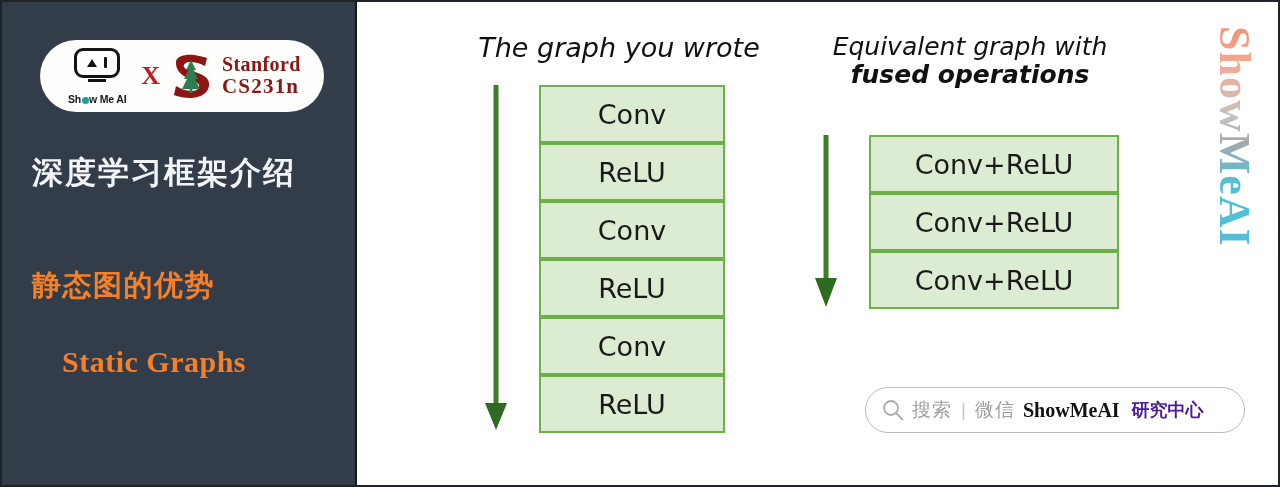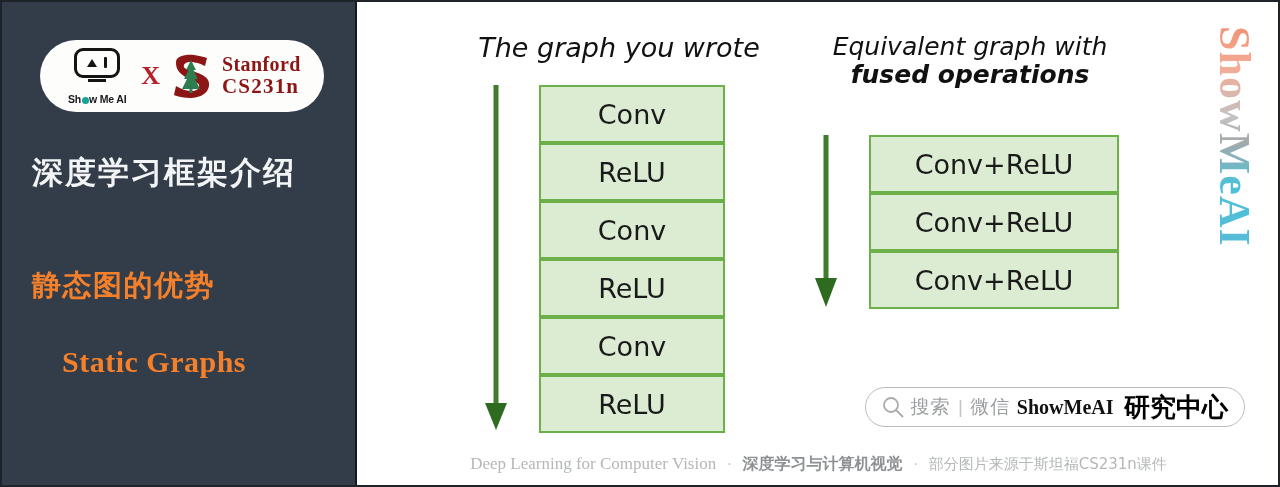--- a/index.html
+++ b/index.html
@@ -132,29 +132,29 @@
     white-space:nowrap;
     font-family:"Liberation Serif",serif;
     font-weight:bold;font-size:44px;letter-spacing:1px;
     background:linear-gradient(90deg,#f08a6a 0%,#f4a48c 18%,#bdbdbd 42%,#9fa2a4 52%,#3fbcd4 72%,#49b7d6 100%);
     -webkit-background-clip:text;background-clip:text;color:transparent;
     opacity:.92;
   }
 
   
   .searchbar{
-    position:absolute;left:506px;top:385px;width:380px;height:40px;
+    position:absolute;left:506px;top:385px;width:380px;height:46px;
     border:1.6px solid #b9bcbe;border-radius:23px;background:#fff;
-    display:flex;align-items:center;gap:0;padding:0 16px;box-sizing:border-box;justify-content:space-between;
+    display:flex;align-items:center;gap:8px;padding:0 16px;box-sizing:border-box;
   }
   .mag{width:22px;height:22px;flex:none;}
   .s-cn{color:#9b9ea0;font-size:19px;font-family:"DejaVu Sans",sans-serif;letter-spacing:1px;}
   .s-div{color:#c2c5c7;font-size:19px;margin:0 1px;}
   .s-brand{color:#111;font-size:20px;font-weight:bold;font-family:"Liberation Serif",serif;}
-  .s-brand2{color:#000000;font-size:26px;font-weight:bold;font-family:"DejaVu Sans",sans-serif;margin-left:4px;}
+  .s-brand2{color:#4c1d95;font-size:18px;font-weight:bold;font-family:"DejaVu Sans",sans-serif;margin-left:4px;}
 
   
   .footline{
     position:absolute;left:0;right:0;bottom:10px;text-align:center;
     color:#b4b7b9;font-size:16px;white-space:nowrap;
   }
   .footline .f-en{font-family:"Liberation Serif",serif;font-size:17px;}
   .footline .f-b{color:#8e9193;font-weight:bold;font-family:"DejaVu Sans",sans-serif;font-size:16px;}
   .footline .f-cn{font-family:"DejaVu Sans",sans-serif;font-size:15px;}
   .footline .dot{margin:0 6px;color:#c0c3c5;}
@@ -243,22 +243,15 @@
         <circle cx="9" cy="9" r="7" fill="none" stroke="#a9acae" stroke-width="1.8"></circle>
         <line x1="14" y1="14" x2="20.5" y2="20.5" stroke="#a9acae" stroke-width="1.8" stroke-linecap="round"></line>
       </svg>
       <span class="s-cn">搜索</span>
       <span class="s-div">|</span>
       <span class="s-cn">微信</span>
       <span class="s-brand">ShowMeAI</span>
       <span class="s-brand2">研究中心</span>
     </div>
 
-    <div class="footline">
-      <span class="f-en">Deep Learning for Computer Vision</span>
-      <span class="dot">·</span>
-      <span class="f-b">深度学习与计算机视觉</span>
-      <span class="dot">·</span>
-      <span class="f-cn">部分图片来源于斯坦福CS231n课件</span>
-    </div>
 
   </div>
 </div>
 
 </body></html>

